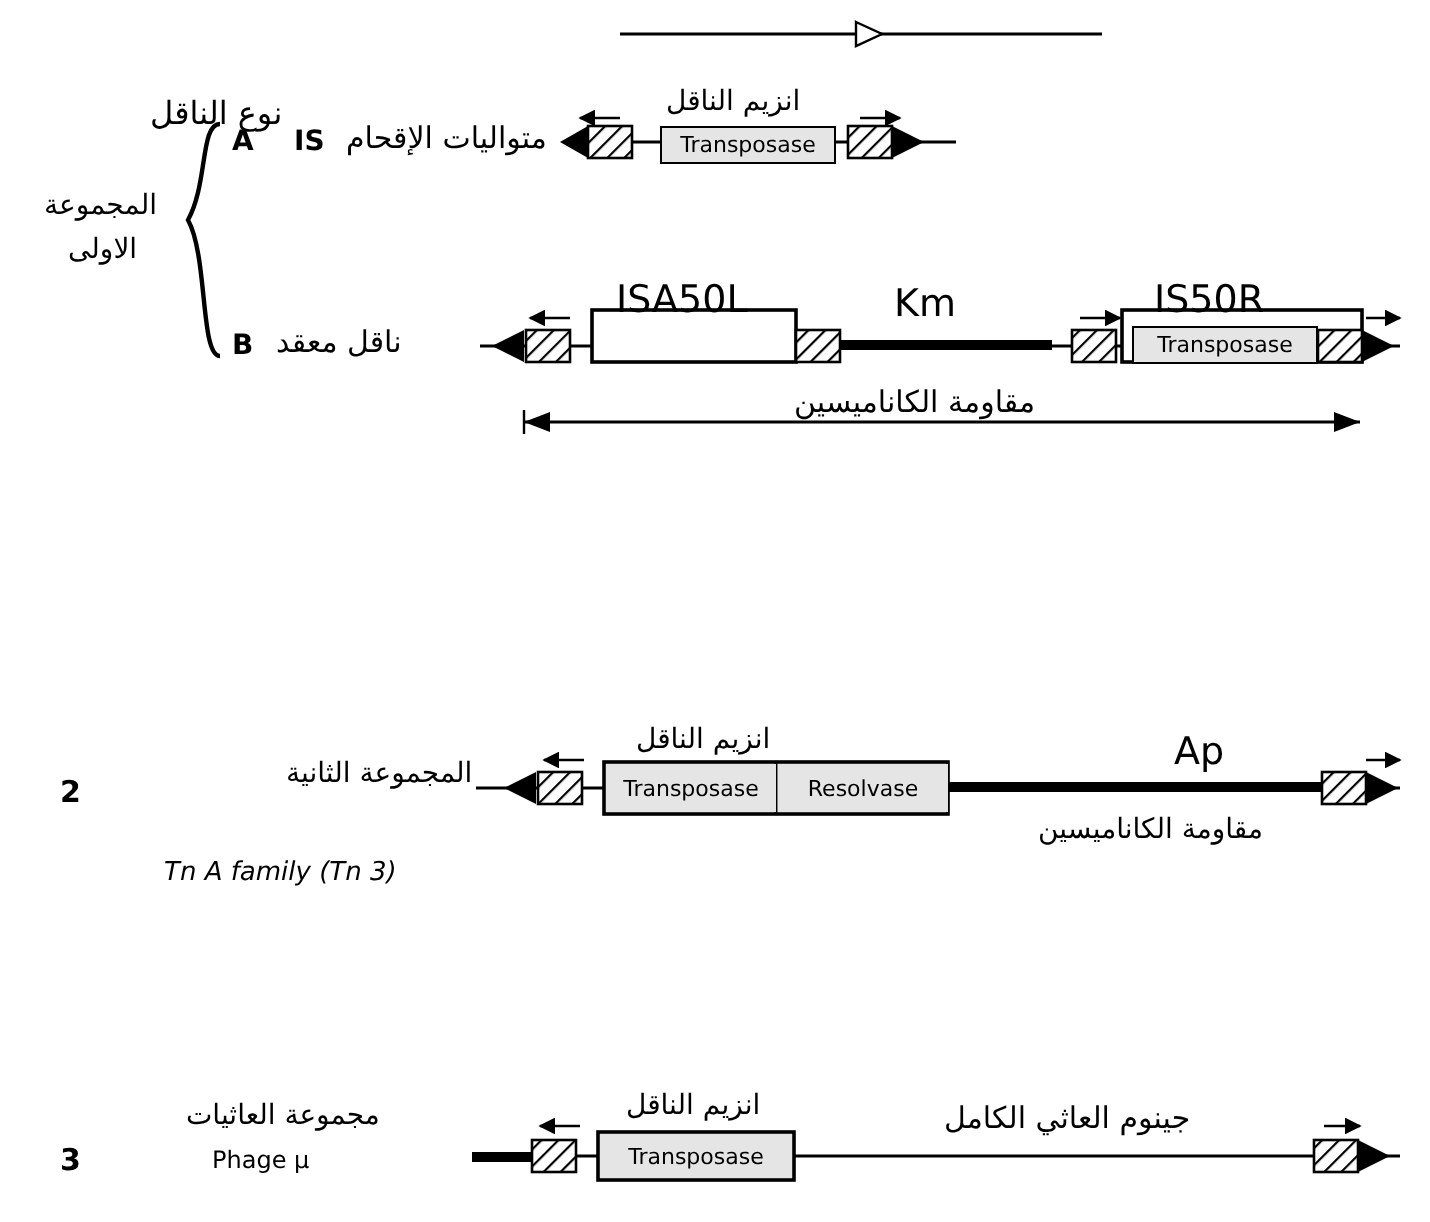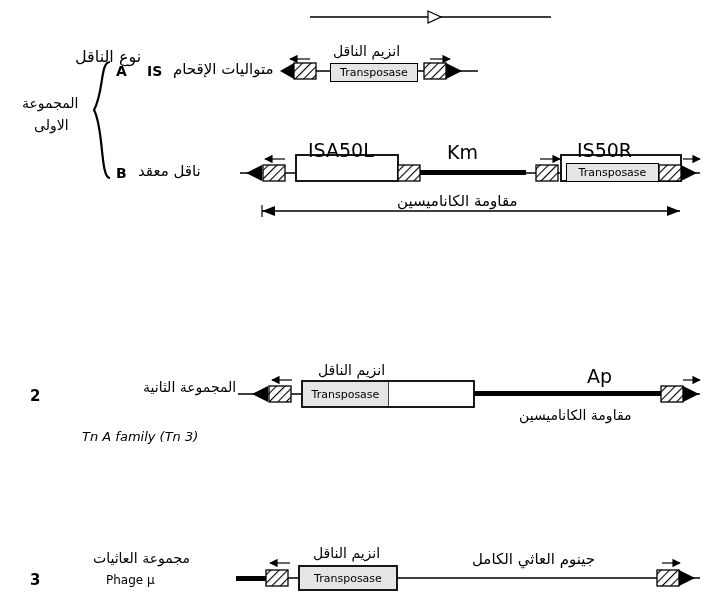--- a/index.html
+++ b/index.html
@@ -167,20 +167,21 @@
   <div class="lbl" style="left:447px; top:143px; font-size:19px;">Km</div>
   <div class="lbl" style="left:577px; top:141px; font-size:19px;">IS50R</div>
   <div class="box" style="left:566px; top:163px; width:93px; height:19px;">Transposase</div>
   <div class="lbl ar" style="left:397px; top:194px; font-size:15px;">مقاومة الكاناميسين</div>
 
   <div class="num" style="left:30px; top:387px;">2</div>
   <div class="lbl ar" style="left:143px; top:368px; font-size:14px;margin-top:12px;">المجموعة الثانية</div>
   <div class="lbl" style="left:82px; top:389px; font-size:13px; font-style:italic;margin-top:41px;">Tn A family (Tn 3)</div>
   <div class="lbl ar" style="left:318px; top:363px; font-size:14px;">انزيم الناقل</div>
   <div class="box" style="left:303px; top:382px; width:85px; height:24px; border:none;">Transposase</div>
+  <div class="box" style="left:389px; top:382px; width:85px; height:24px; border:none;">Resolvase</div>
   <div class="lbl" style="left:587px; top:367px; font-size:19px;">Ap</div>
   <div class="lbl ar" style="left:519px; top:408px; font-size:14px;">مقاومة الكاناميسين</div>
 
   <div class="num" style="left:30px; top:571px;">3</div>
   <div class="lbl ar" style="left:93px; top:551px; font-size:14px;">مجموعة العاثيات</div>
   <div class="lbl" style="left:106px; top:574px; font-size:12px;">Phage μ</div>
   <div class="lbl ar" style="left:313px; top:546px; font-size:14px;">انزيم الناقل</div>
   <div class="box" style="left:300px; top:567px; width:96px; height:22px; border:none;">Transposase</div>
   <div class="lbl ar" style="left:472px; top:552px; font-size:15px;">جينوم العاثي الكامل</div>
 

